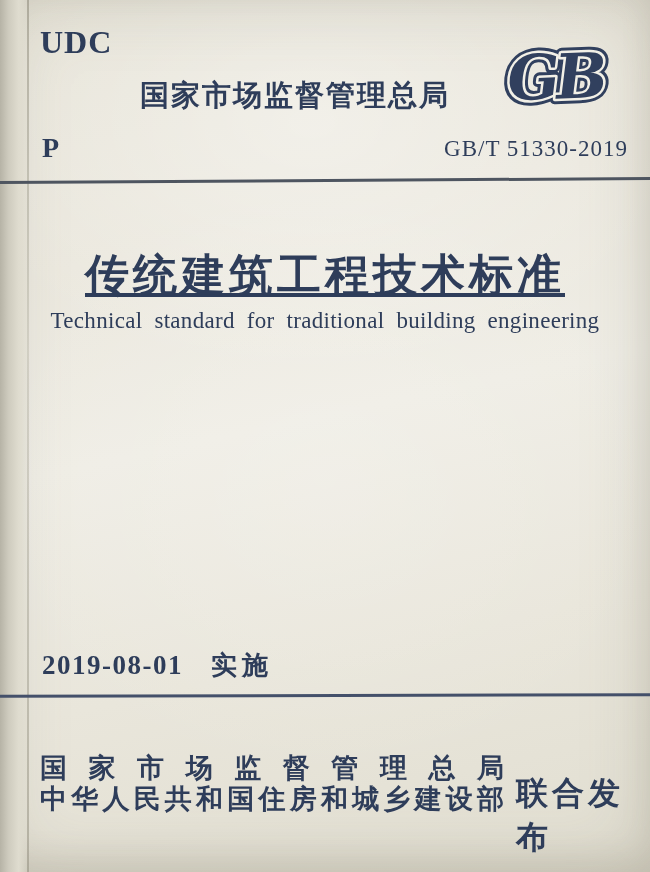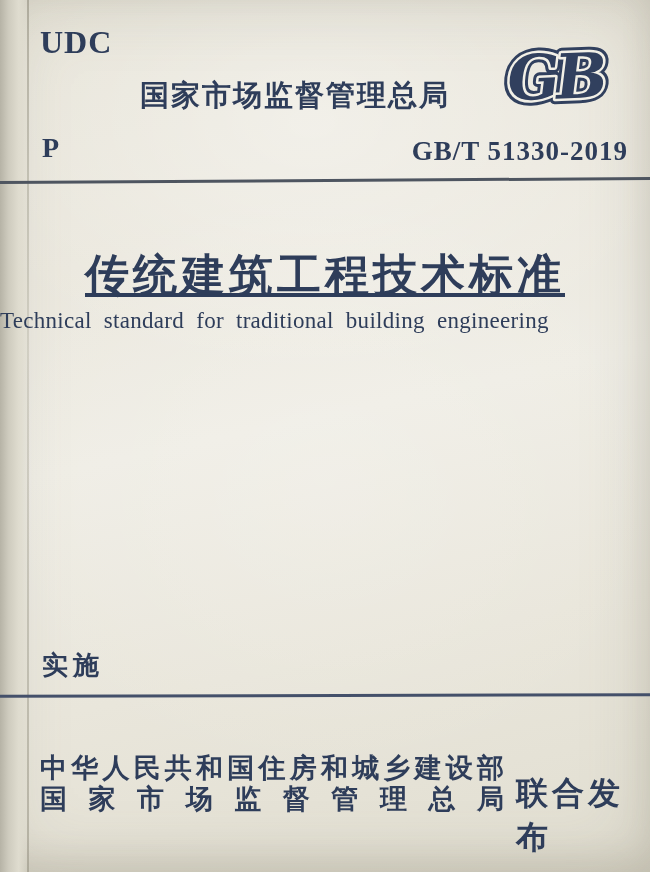--- a/index.html
+++ b/index.html
@@ -35,32 +35,32 @@
   .abs{position:absolute;}
 
   .udc{left:40px; top:24px; font-size:32px; font-weight:bold; letter-spacing:1px;}
   .header-title{
     left:0; right:60px; top:76px; text-align:center;
     font-family:"Liberation Sans", sans-serif;
     font-weight:bold; font-size:29px; letter-spacing:2px;
   }
   .gb-logo{left:497px; top:40px; width:146px; height:72px; transform:rotate(-2deg);}
   .p-label{left:42px; top:132px; font-size:28px; font-weight:bold;}
-  .std-no{right:22px; top:136px; font-size:27px; font-weight:bold; letter-spacing:1px;}
+  .std-no{right:22px; top:136px; font-size:23px; font-weight:normal; letter-spacing:1px;}
 
   .rule{left:0; width:650px; height:2.5px; background:#4e5560; transform:rotate(-0.35deg);}
   .rule-top{top:179px;}
   .rule-bottom{top:694px; background:#44506a; transform:rotate(-0.15deg);}
 
   .title-cn{
     left:0; right:0; top:246px; text-align:center;
     font-size:44px; font-weight:600; letter-spacing:4px;text-decoration:underline;
   }
   .title-en{
-    left:0; right:0; top:308px; text-align:left;
+    left:0; right:0; top:308px; text-align:center;
     font-size:23px; font-weight:500; letter-spacing:0.3px; word-spacing:6px;
   }
 
   .dates-row{
     left:42px; right:10px; top:648px;
     display:flex; justify-content:space-between; align-items:baseline;
   }
   .date-group{display:flex; align-items:baseline; gap:28px;}
   .date-value{font-size:27px; font-weight:bold; letter-spacing:1.5px;}
   .date-label{
@@ -109,24 +109,25 @@
 
 <div class="abs ink std-no">GB/T 51330-2019</div>
 
 <div class="abs rule rule-top"></div>
 
 <div class="abs ink title-cn">传统建筑工程技术标准</div>
 <div class="abs ink title-en">Technical standard for traditional building engineering</div>
 
 <div class="abs dates-row">
   <div class="date-group">
+    <span class="ink date-value">2019-08-01</span>
     <span class="ink date-label">实施</span>
   </div>
 </div>
 
 <div class="abs rule rule-bottom"></div>
 
 <div class="abs ink publishers">
+  <div class="pub-line">国家市场监督管理总局</div>
   <div class="pub-line">中华人民共和国住房和城乡建设部</div>
-  <div class="pub-line">国家市场监督管理总局</div>
 </div>
 
 <div class="abs ink joint-label">联合发布</div>
 
 </body></html>

